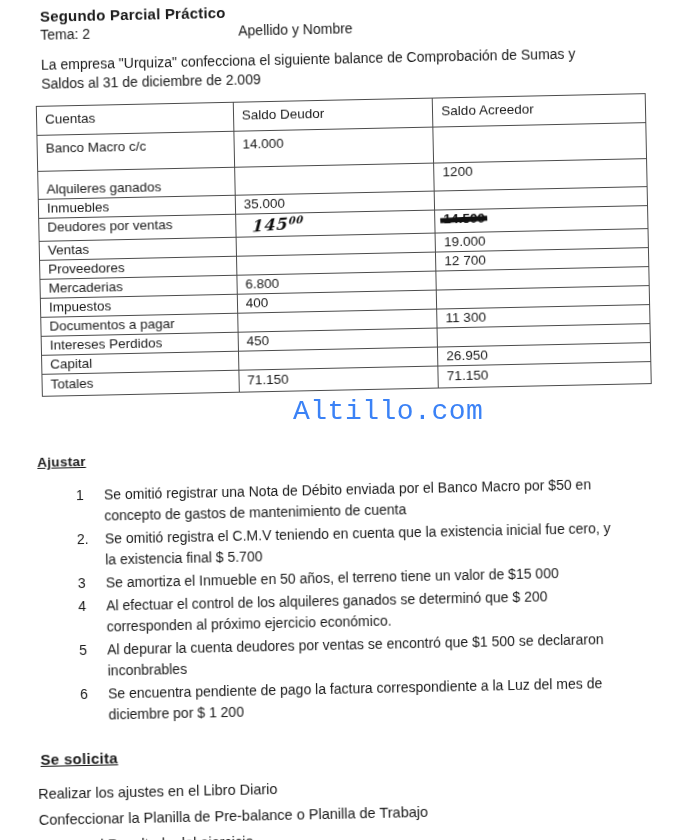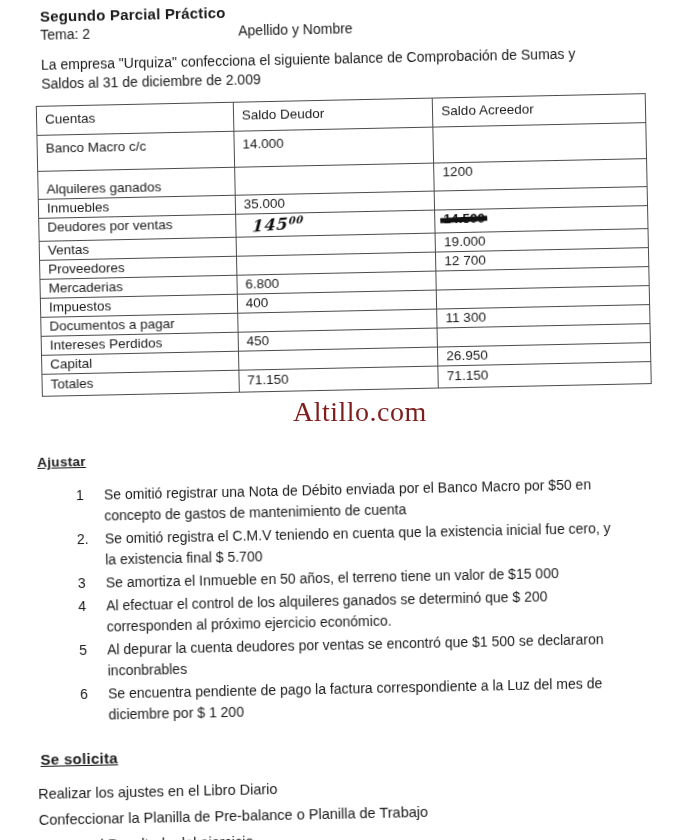--- a/index.html
+++ b/index.html
@@ -79,22 +79,22 @@
     font-size: 14px; line-height: 21px;
   }
   .se-solicita {
     margin: 24px 0 0 -15px;
     font-size: 15px; font-weight: bold;
     text-decoration: underline; letter-spacing: 0.3px;
   }
   .task-lines { margin: 13px 0 0 -18px; font-size: 14.5px; line-height: 26px; }
   .watermark {
     position: absolute; left: 293px; top: 396px;
-    font-size: 28px; color: #7f1d1d; letter-spacing: 0.5px;
-    font-family: Liberation Serif, serif;
+    font-size: 28px; color: #3b82f6; letter-spacing: 0.5px;
+    font-family: Liberation Mono, monospace;
   }
 </style>
 </head>
 <body>
 
 <div class="sheet">
 
   <h1 class="title">Segundo Parcial Práctico</h1>
 
   <div class="tema-row">

